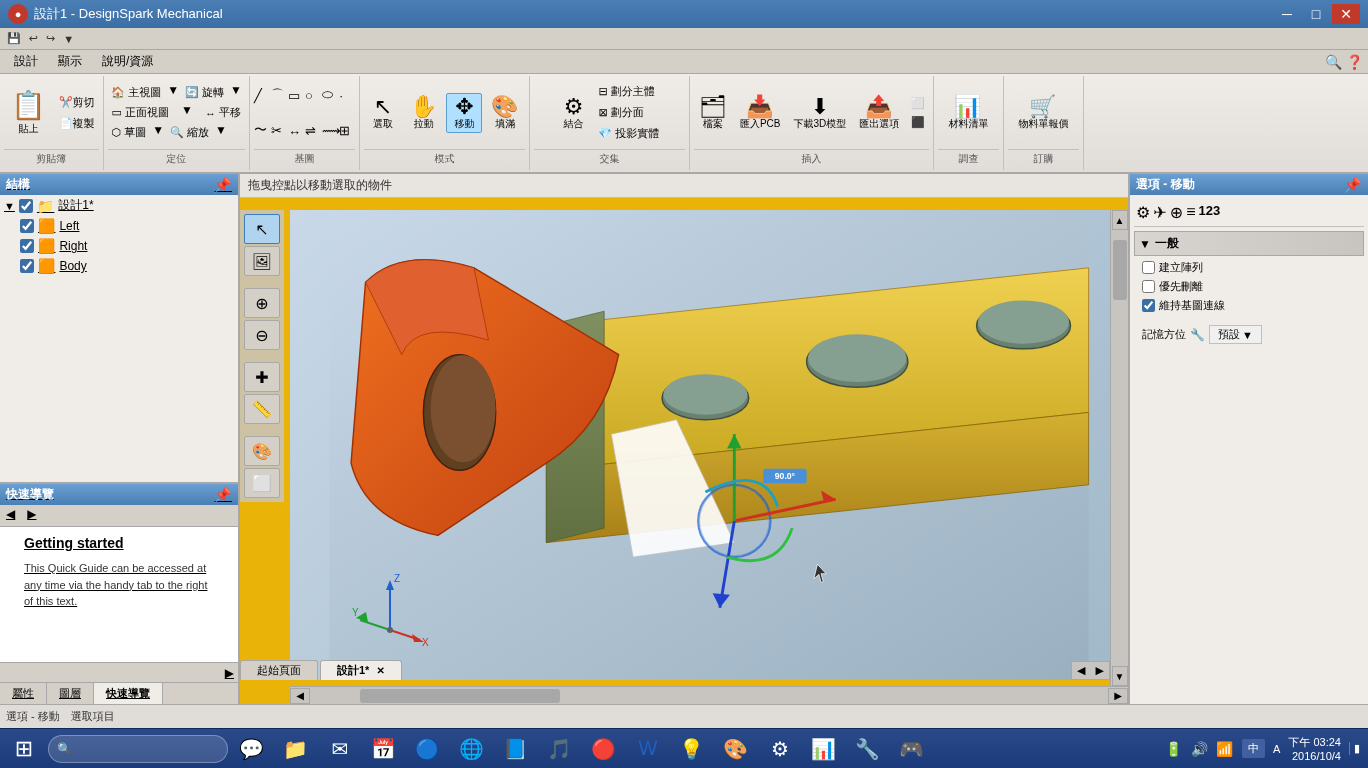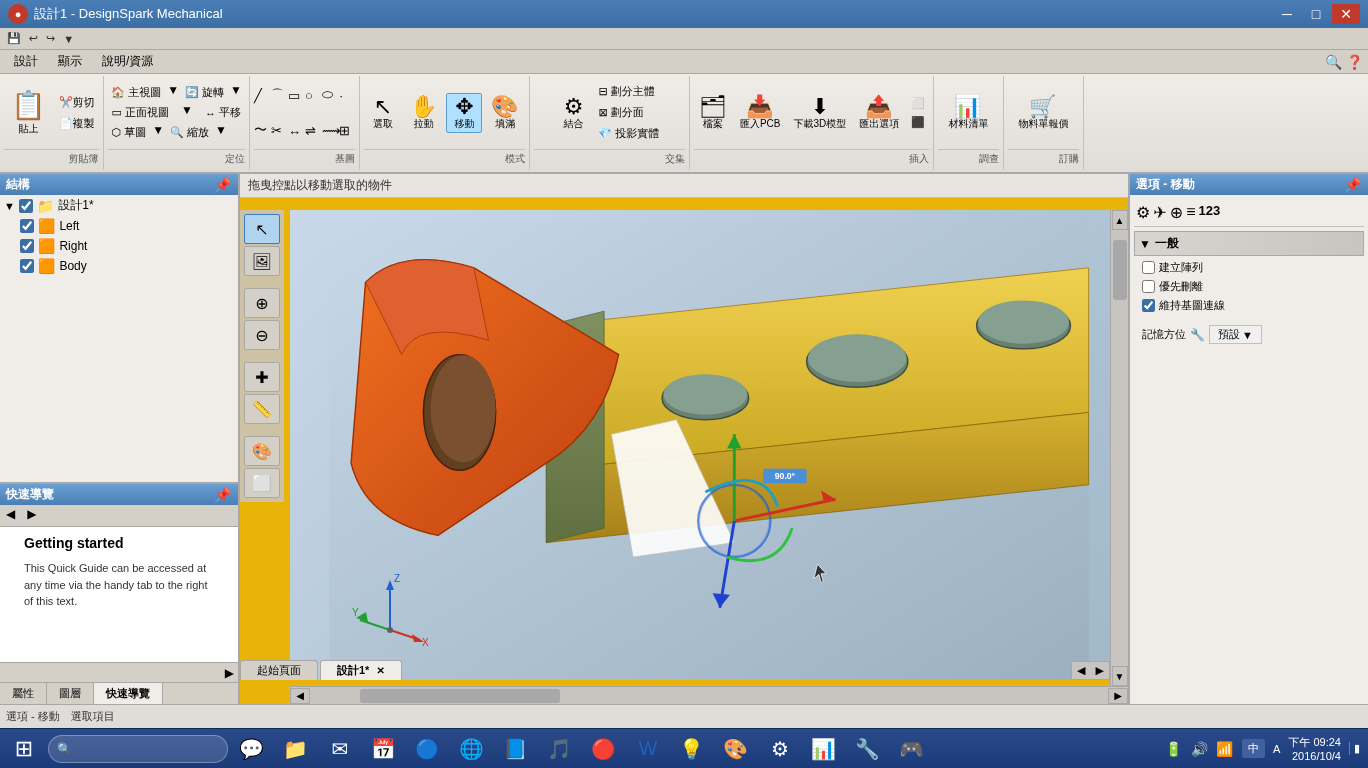--- a/index.html
+++ b/index.html
@@ -38,21 +38,21 @@
       display: flex; flex: 1; align-items: stretch;
     }
     .ribbon-group {
       display: flex; flex-direction: column; align-items: center; border-right: 1px solid #c0c0c0;
       padding: 2px 4px; min-width: 60px;
     }
     .ribbon-group-buttons {
       display: flex; flex: 1; align-items: center; gap: 2px; flex-wrap: wrap; justify-content: center;
     }
     .ribbon-group-label {
-      font-size: 10px; color: #555; text-align: right; padding: 2px 0; border-top: 1px solid #c0c0c0; width: 100%; margin-top: 2px;
+      font-size: 10px; color: #555; text-align: center; padding: 2px 0; border-top: 1px solid #c0c0c0; width: 100%; margin-top: 2px;
     }
     .ribbon-btn {
       display: flex; flex-direction: column; align-items: center; cursor: pointer;
       padding: 2px 4px; border: 1px solid transparent; border-radius: 2px; min-width: 36px;
     }
     .ribbon-btn.active { background: #d0e8ff; border-color: #5a9fd0; }
     .ribbon-btn .icon { font-size: 22px; line-height: 1; }
     .ribbon-btn .label { font-size: 10px; text-align: center; color: #000; line-height: 1.2; }
     .ribbon-btn-small {
       display: inline-flex; align-items: center; cursor: pointer; padding: 1px 3px;
@@ -66,21 +66,21 @@
     .ribbon-btn-large .label { font-size: 10px; text-align: left; }
 
     
     #main-layout {
       display: flex; width: 100%; height: calc(768px - 28px - 22px - 24px - 100px - 32px - 28px);
     }
 
     
     #left-panel {
       width: 240px; min-width: 240px; background: #f0ede8; border-right: 2px solid #a8a8a8;
-      display: flex; flex-direction: column;
+      display: flex; flex-direction: column; text-decoration: underline;
     }
     .panel-header {
       background: linear-gradient(to bottom, #6a9fd4, #4a7fb4); color: white;
       padding: 2px 6px; font-size: 12px; font-weight: bold;
       display: flex; justify-content: space-between; align-items: center;
     }
     .panel-header .pin-btn { cursor: pointer; font-size: 14px; }
 
     
     #structure-panel { flex: 1; overflow: auto; }
@@ -667,18 +667,18 @@
   <div class="taskbar-app" style="color:white;">🔧</div>
   <div class="taskbar-app" style="color:white;">🎮</div>
 
   <div id="taskbar-right">
     <span style="font-size:14px;">🔋</span>
     <span style="font-size:14px;">🔊</span>
     <span style="font-size:14px;">📶</span>
     <span style="font-size:11px;background:#4060a0;padding:2px 6px;border-radius:2px;">中</span>
     <span style="font-size:11px;">A</span>
     <div id="clock">
-      <div>下午 09:24</div>
+      <div>下午 03:24</div>
       <div>2016/10/4</div>
     </div>
     <span style="padding:0 4px;cursor:pointer;border-left:1px solid rgba(255,255,255,0.3);">▮</span>
   </div>
 </div>
 
 </body></html>

